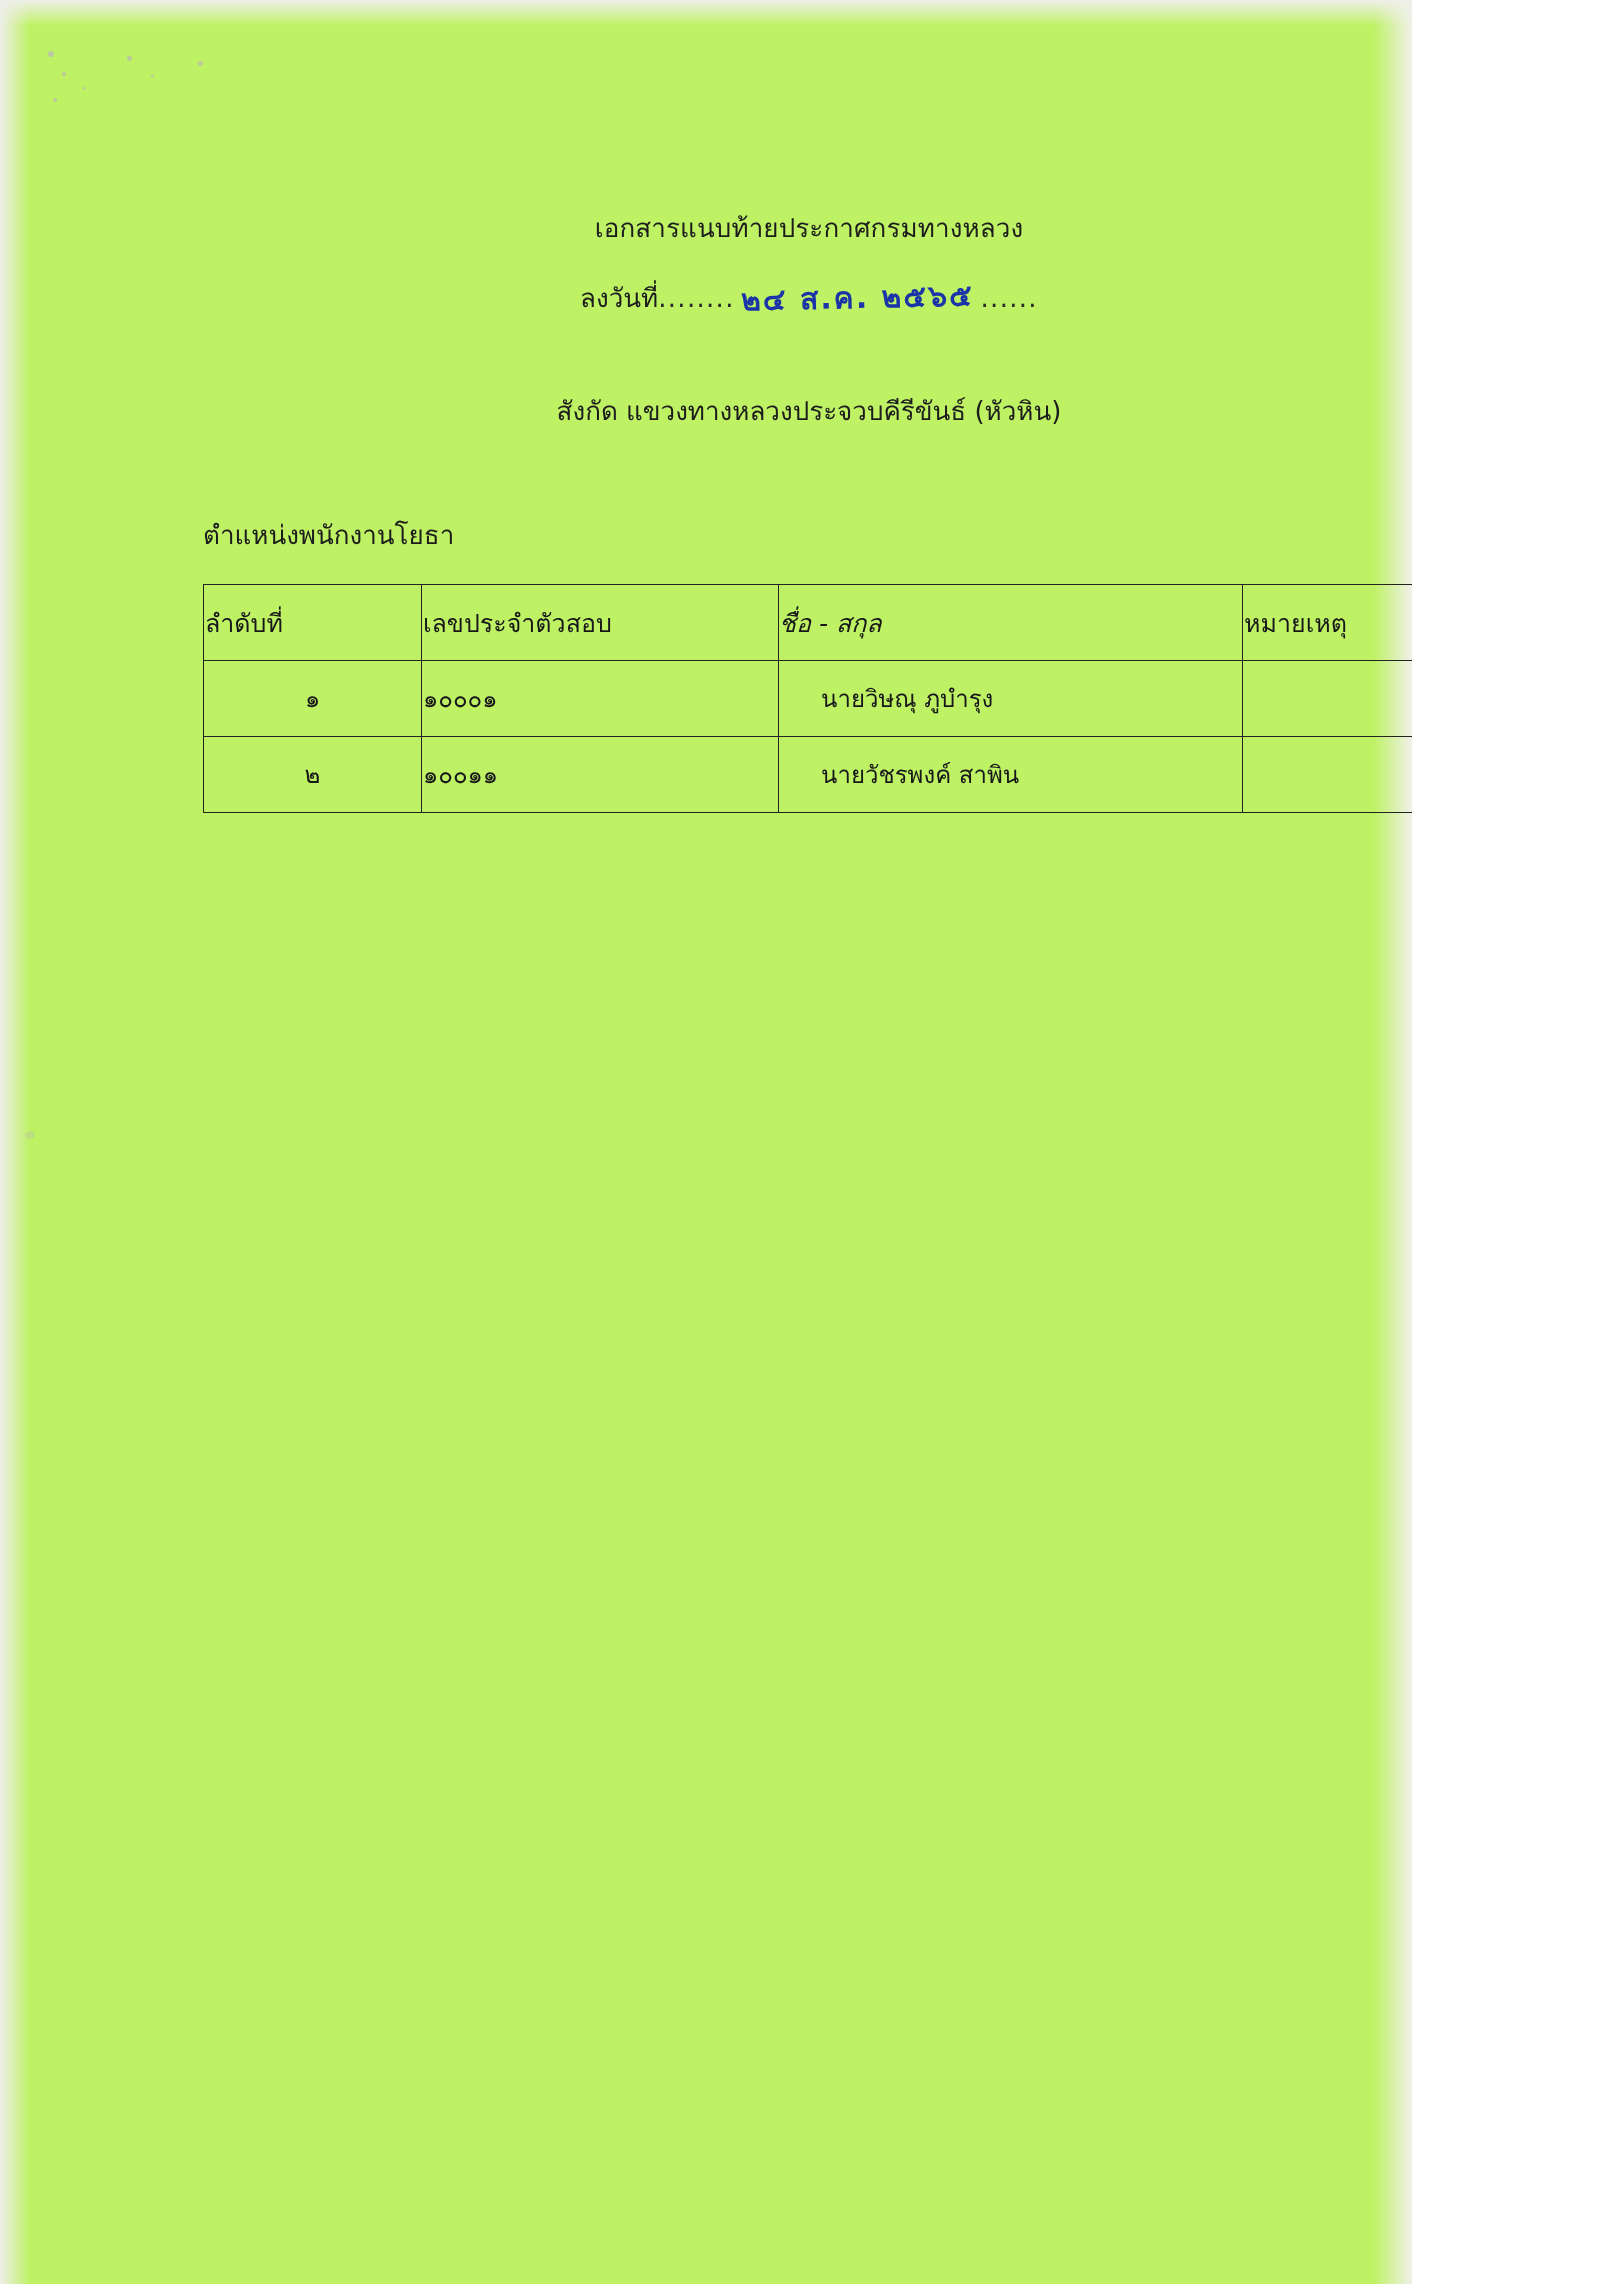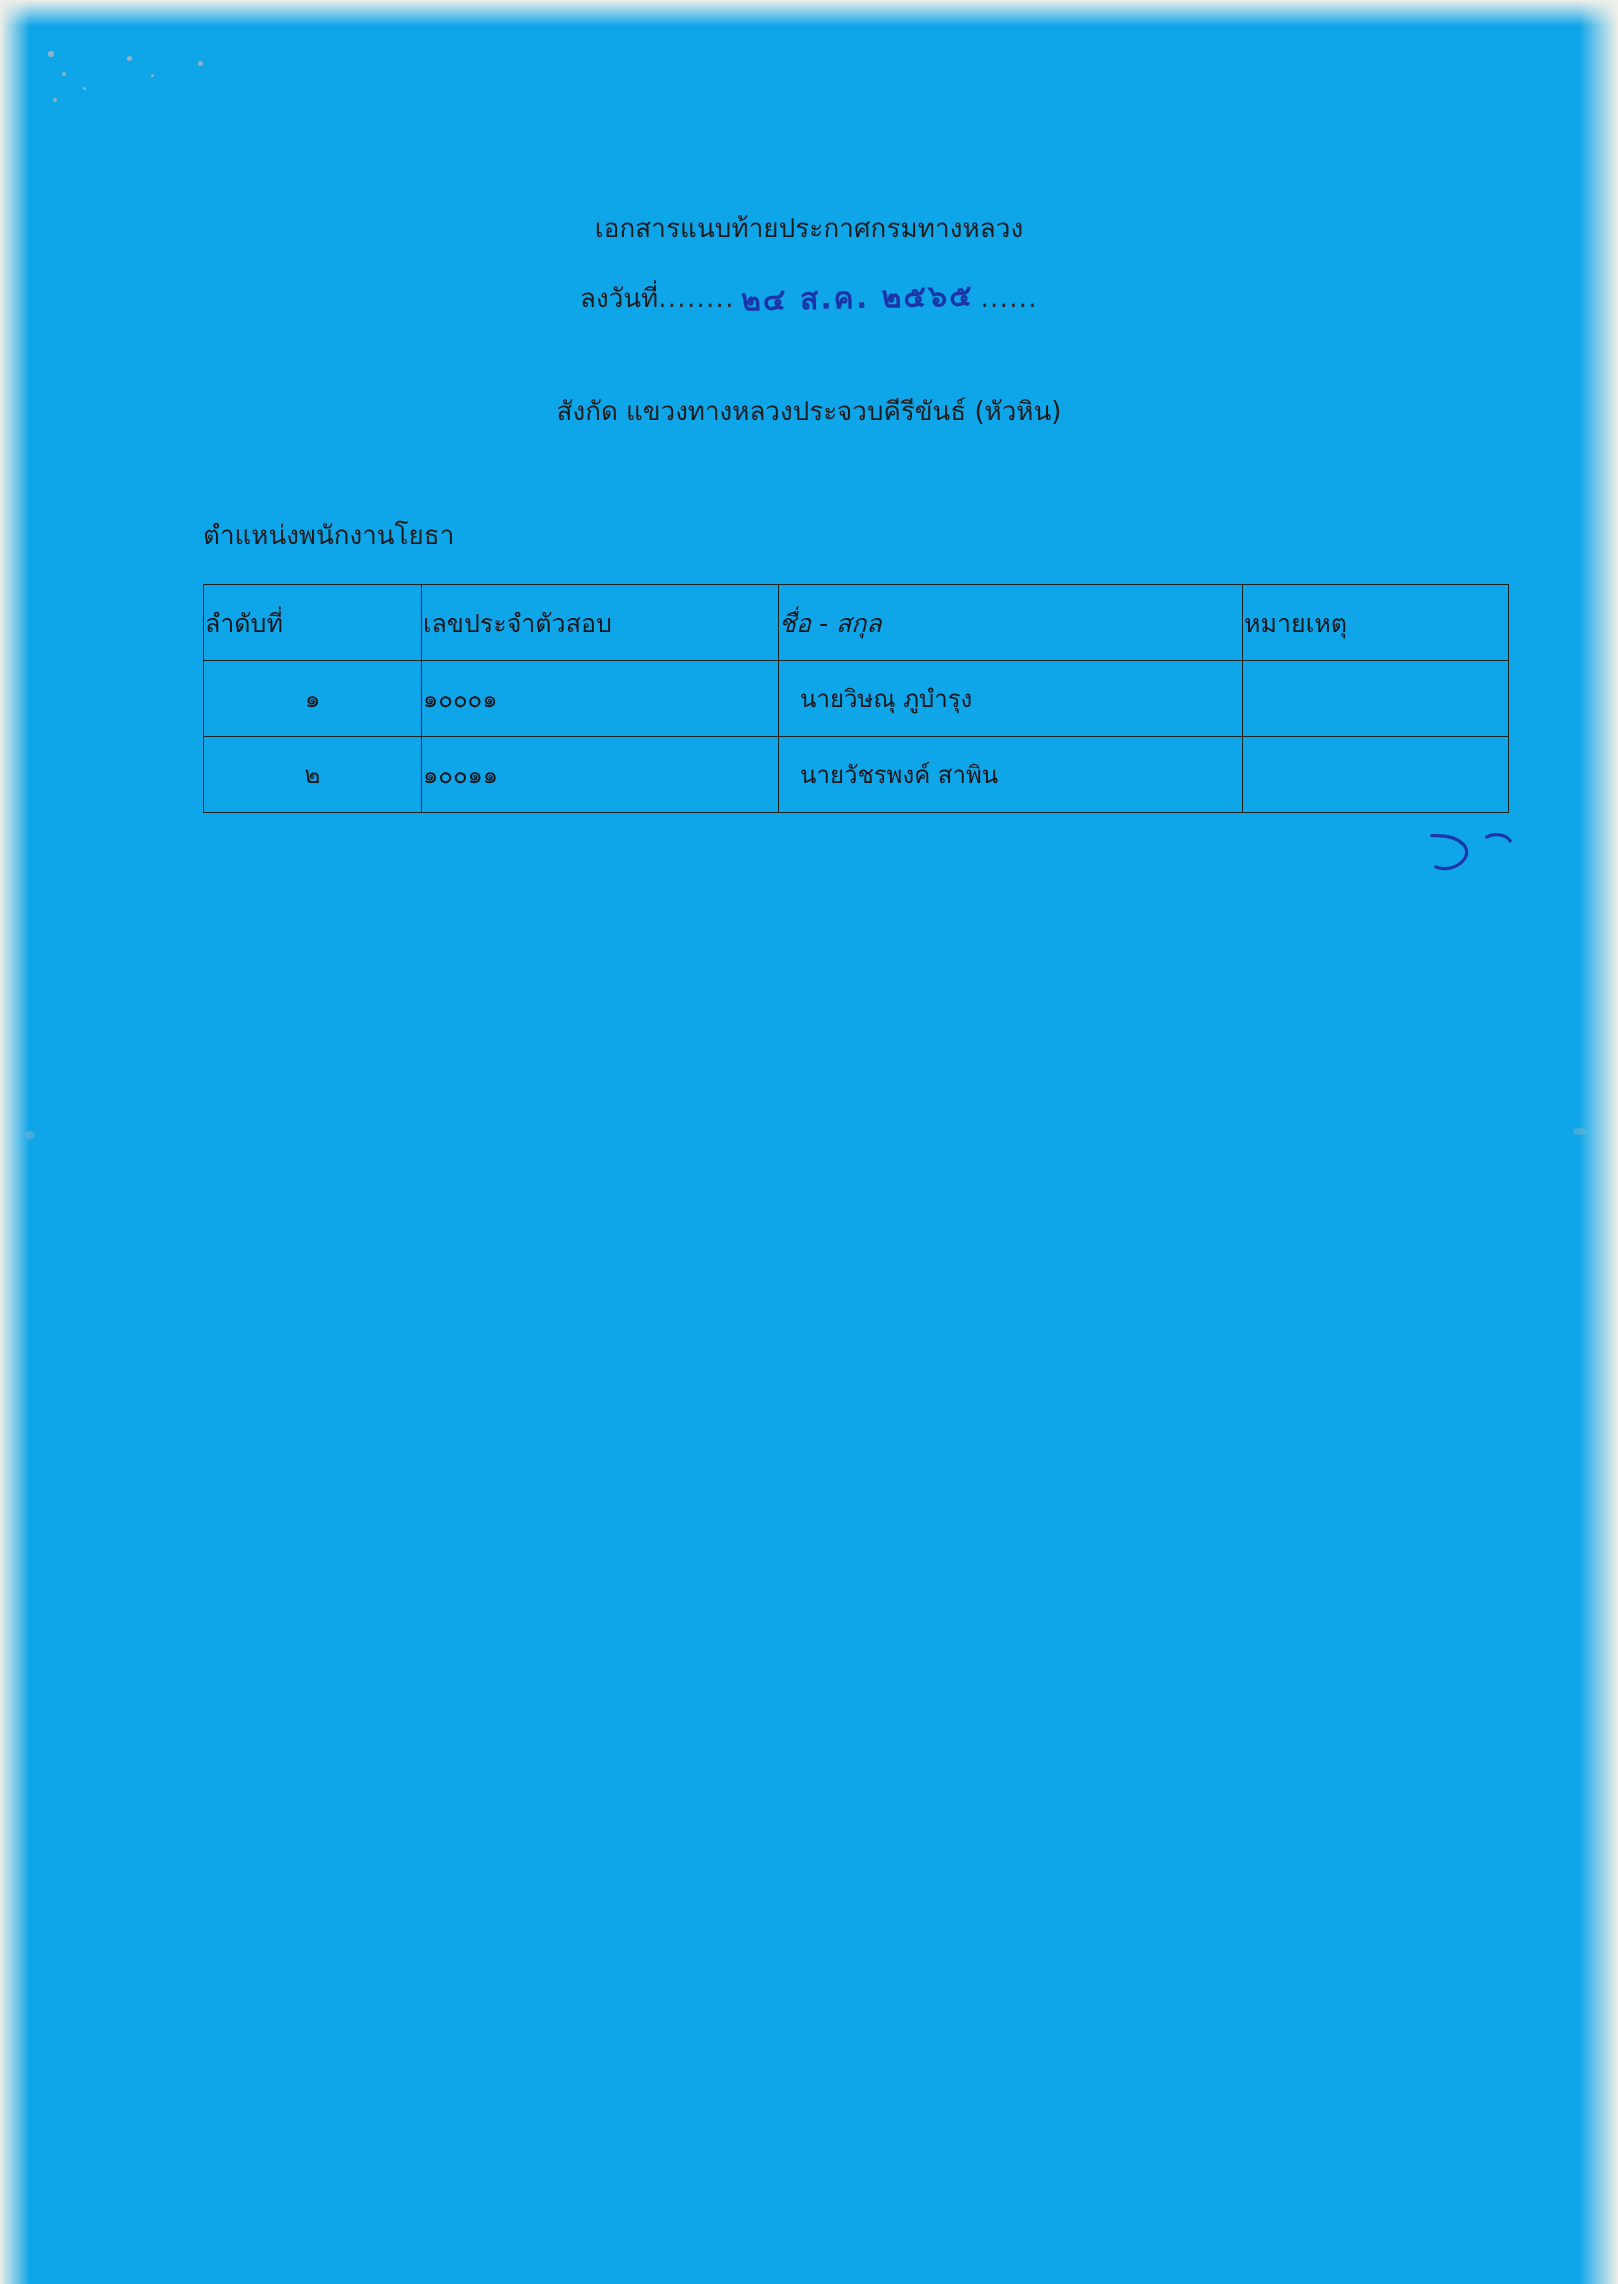--- a/index.html
+++ b/index.html
@@ -6,23 +6,23 @@
   html, body {
     margin: 0;
     padding: 0;
     background: #ffffff;
   }
   body {
     font-family: "DejaVu Sans", "Liberation Sans", sans-serif;
   }
   .page {
     position: relative;
-    width: 1618px;
+    width: 1412px;
     height: 2284px;
-    background: #0ea5e9;
+    background: #bef264;
     overflow: hidden;
   }
   
   .scan-edge-top {
     position: absolute;
     left: 0; top: 0;
     width: 1618px; height: 26px;
     background: linear-gradient(to bottom, #efefe9, rgba(255,255,255,0));
     pointer-events: none;
   }
@@ -137,21 +137,21 @@
     text-align: left;
     vertical-align: middle;
   }
   table.results td {
     height: 73px;
     font-size: 24px;
     vertical-align: middle;
   }
   .col-no { width: 215px; text-align: center; }
   .col-id { width: 354px; text-align: left; }
-  .col-name { width: 462px; text-align: left; padding-left: 21px; }
+  .col-name { width: 462px; text-align: left; padding-left: 42px; }
   .col-note { width: 263px; }
   
   .scribble {
     position: absolute;
     left: 1424px;
     top: 829px;
     width: 111px;
     height: 59px;
     pointer-events: none;
   }

